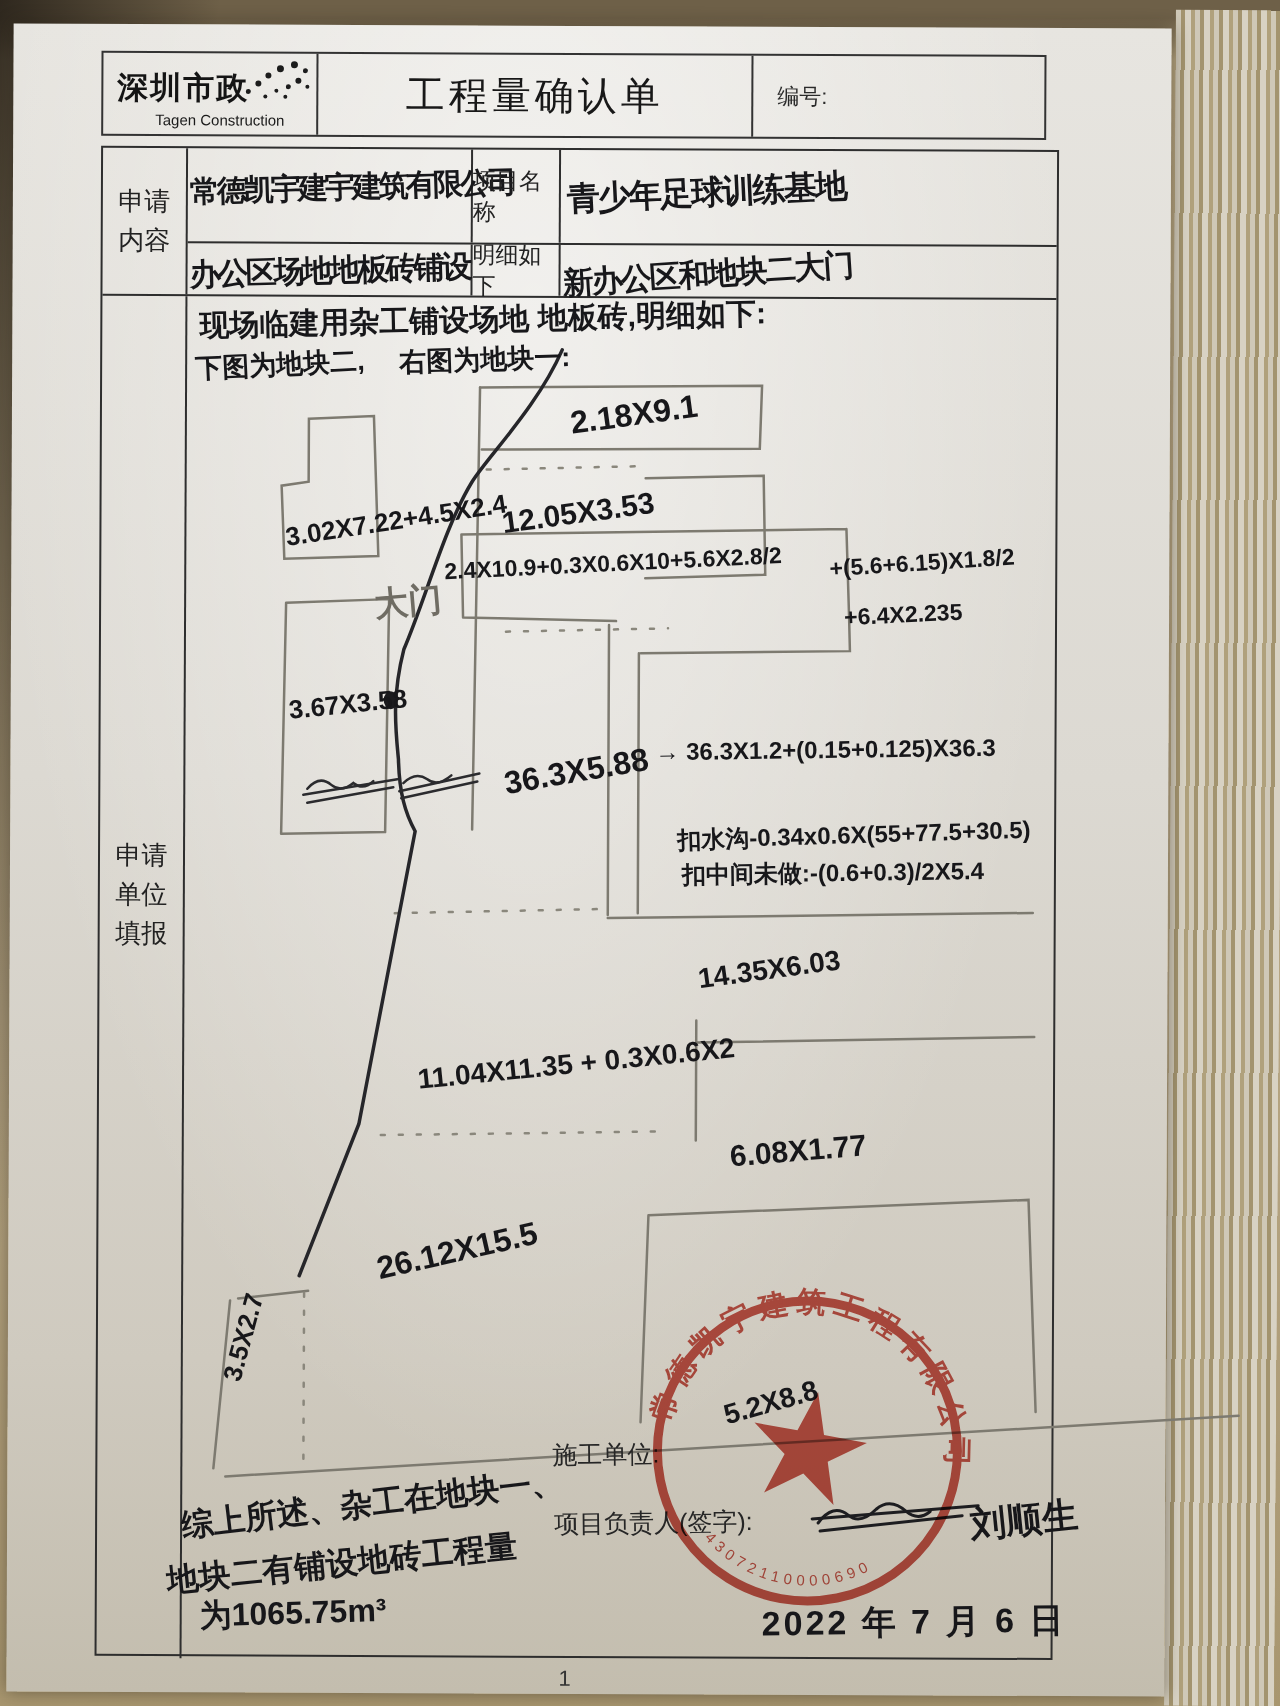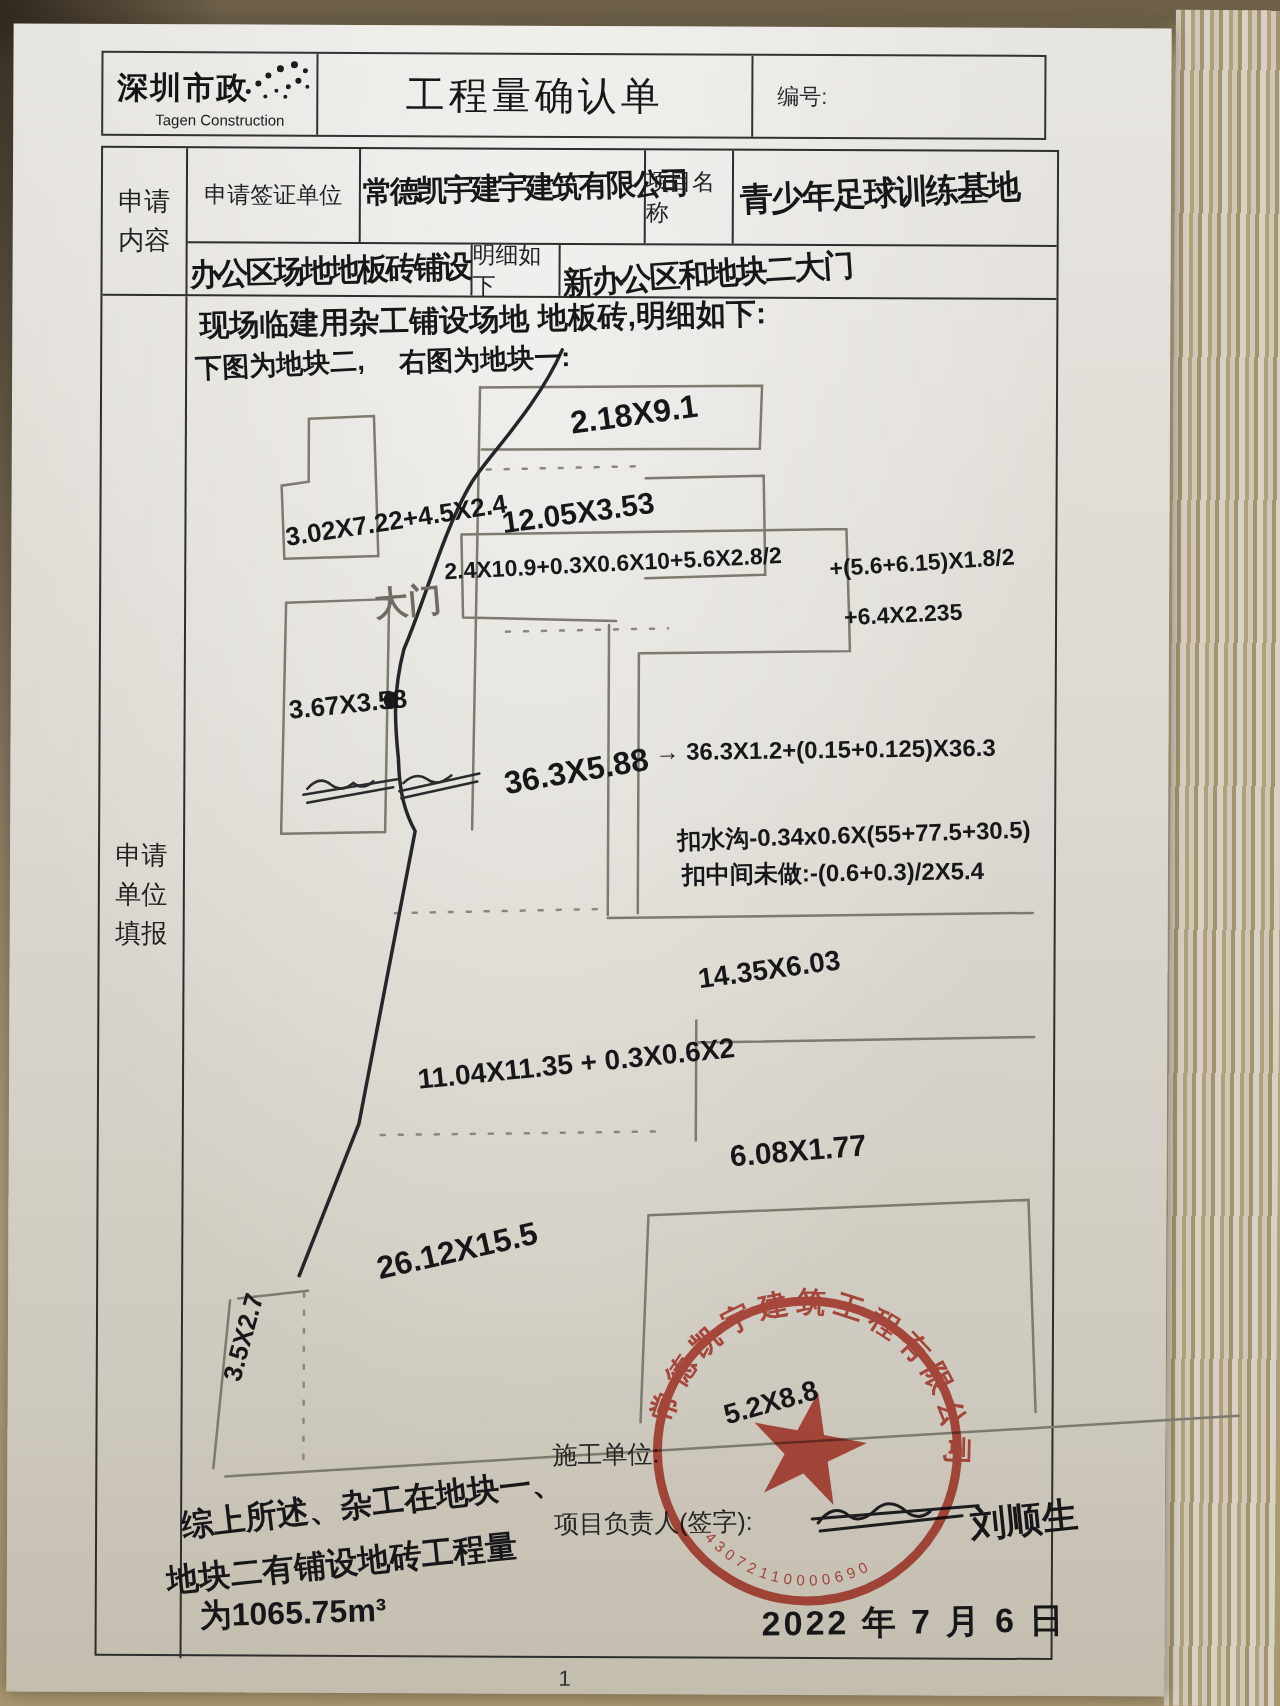--- a/index.html
+++ b/index.html
@@ -100,21 +100,20 @@
   </div>
 
   <div class="tbl">
 
     <div class="toprows">
       <div class="sidebar">
         <div class="side-label">申请内容</div>
       </div>
       <div class="rowswrap">
         <div class="frow r1">
-          <div class="cell c-label1">申请签证单位</div>
           <div class="cell c-val1">
             <div class="vhand" style="left:2px;top:18px;font-size:30px;letter-spacing:-3px;transform:rotate(-2deg);">常德凯宇建宇建筑有限公司</div>
           </div>
           <div class="cell c-label2">项目名称</div>
           <div class="cell c-val2">
             <div class="vhand" style="left:6px;top:20px;font-size:33px;letter-spacing:-2px;transform:rotate(-3deg);">青少年足球训练基地</div>
           </div>
         </div>
         <div class="frow r2">
           <div class="cell c-val1">

